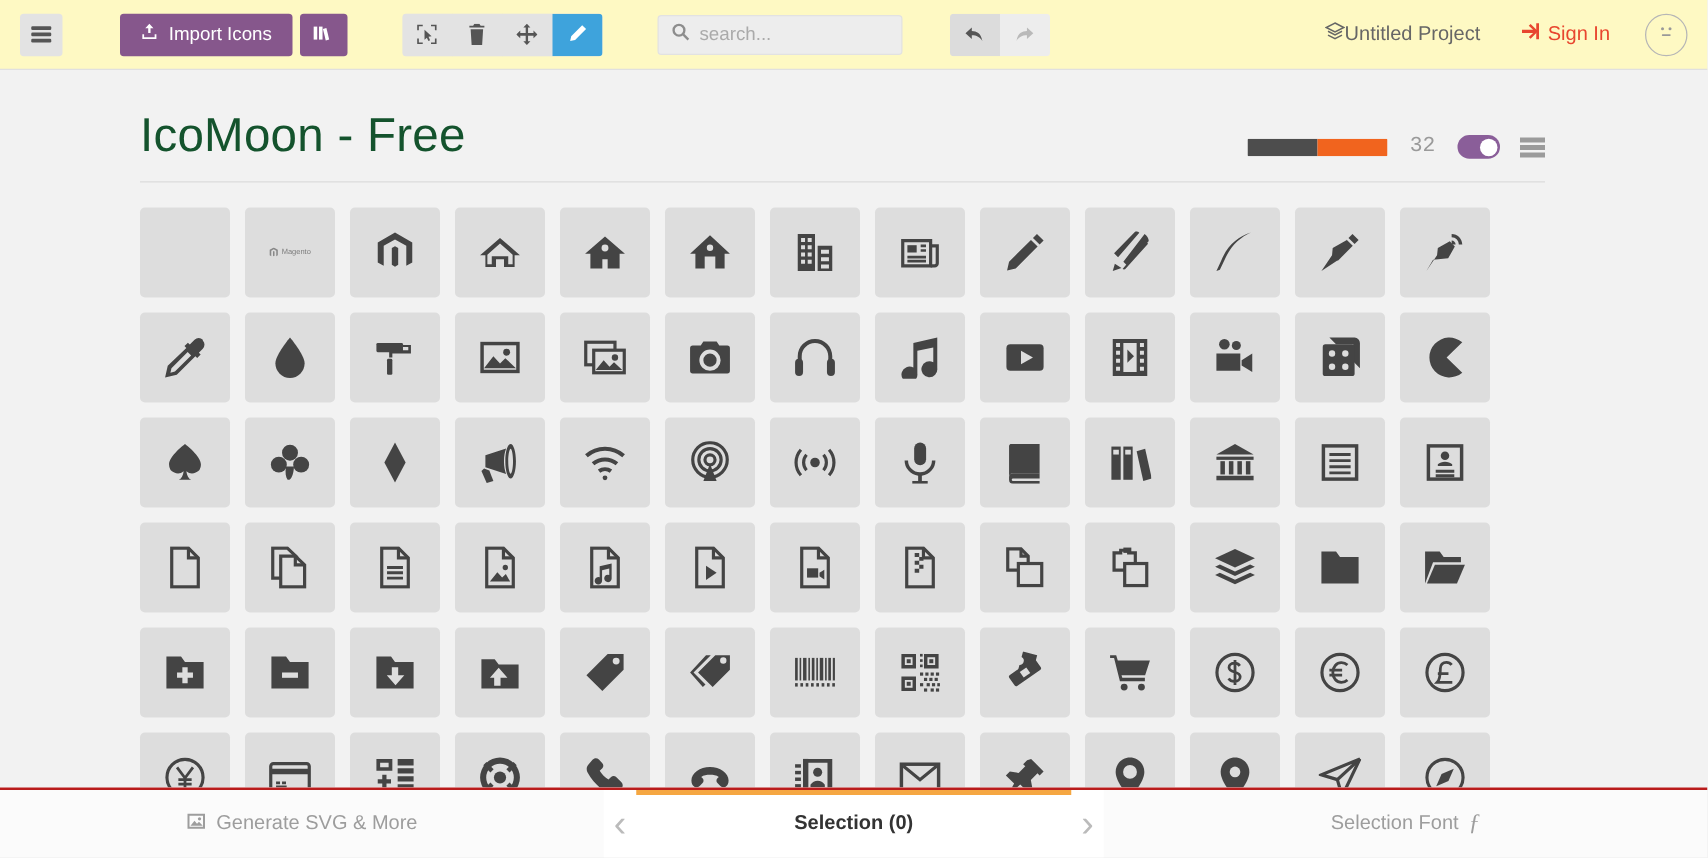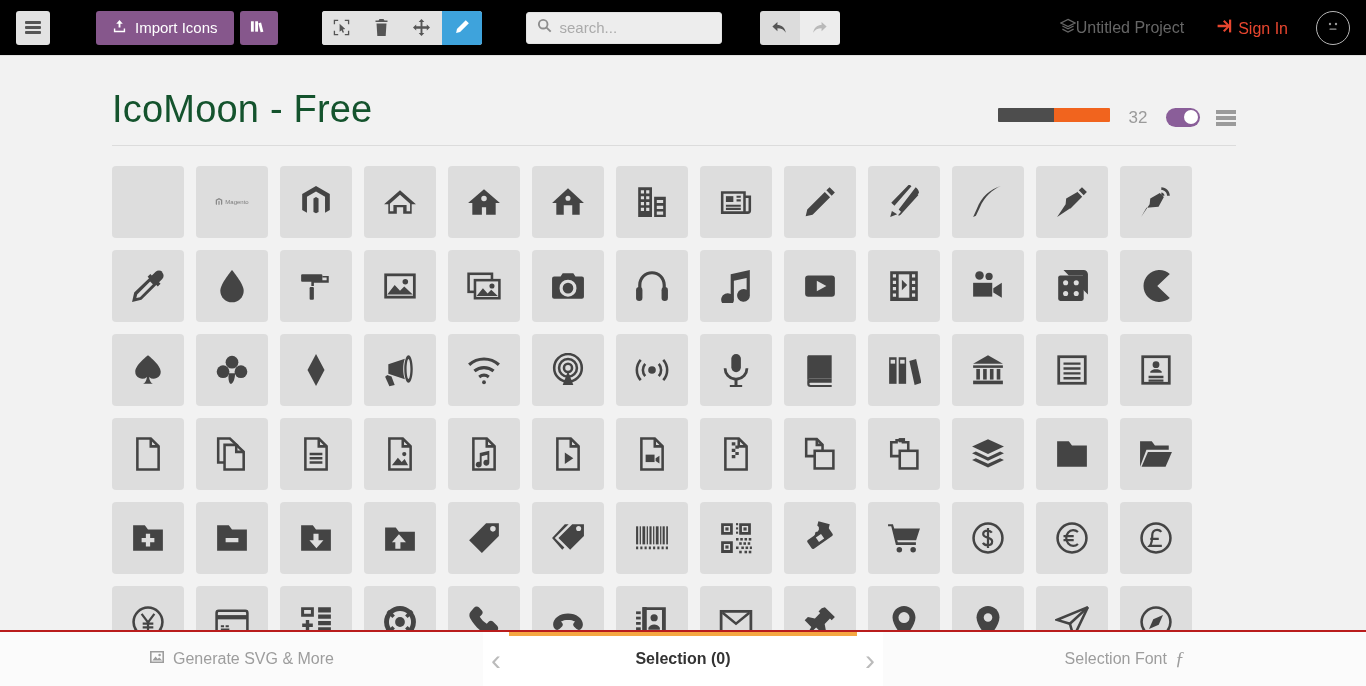--- a/index.html
+++ b/index.html
@@ -7,21 +7,21 @@
   html, body {
     width: 1366px; height: 686px;
     font-family: "Liberation Sans", sans-serif;
     background: #f2f2f2; overflow: hidden;
   }
   body { position: relative; }
 
   
   .toolbar {
     position: absolute; top: 0; left: 0; width: 1366px; height: 56px;
-    background: #000000; border-bottom: 1px solid #e0e0e0;
+    background: #fef9c3; border-bottom: 1px solid #e0e0e0;
     display: flex; align-items: center; padding: 0 16px;
   }
   .tb-left { display: flex; align-items: center; }
   .tb-right { display: flex; align-items: center; margin-left: auto; }
 
   .btn-menu {
     width: 34px; height: 34px; background: #e3e3e3; border-radius: 3px;
     display: flex; align-items: center; justify-content: center;
     cursor: pointer; color: #555;
   }
@@ -67,40 +67,40 @@
     color: #777; cursor: pointer;
   }
   .undo-btn.on { background: #dcdcdc; color: #555; }
   .undo-btn.off { background: #ededed; color: #b9b9b9; }
 
   .project {
     display: flex; align-items: center; color: #666;
     font-size: 16px; cursor: pointer; margin-right: 32px;
   }
   .signin {
-    display: flex; align-items: flex-end; gap: 6px; color: #e8462f;
+    display: flex; align-items: center; gap: 6px; color: #e8462f;
     font-size: 16px; cursor: pointer; margin-right: 28px;
   }
   .avatar {
     width: 34px; height: 34px; border-radius: 50%; border: 1.5px solid #b6b6b6;
     display: flex; align-items: center; justify-content: center; cursor: pointer;
     color: #999;
   }
 
   
   .content { position: absolute; top: 56px; left: 0; right: 0; bottom: 56px; overflow: hidden; }
   .set-header {
     margin: 32px 112px 0 112px; width: 1124px;
     display: flex; align-items: flex-end; padding-bottom: 14px;
     border-bottom: 1px solid #dcdcdc;
   }
   .set-title {
     font-size: 38px; color: #14532d; font-weight: normal; letter-spacing: .2px;
   }
-  .set-tools { margin-left: auto; display: flex; gap: 16px; padding-bottom: 3px; }
+  .set-tools { margin-left: auto; display: flex; align-items: center; gap: 16px; padding-bottom: 3px; font-family: Liberation Mono, monospace; }
   .size-slider { display: flex; width: 112px; height: 14px; border-radius: 1px; overflow: hidden; cursor: pointer; }
   .size-slider .fill-dark { background: #4d4d4d; width: 50%; }
   .size-slider .fill-orange { background: #f1641e; width: 50%; }
   .size-val { font-size: 17px; color: #9a9a9a; min-width: 24px; text-align: center; }
   .toggle {
     width: 34px; height: 19px; border-radius: 10px; background: #8a5e99;
     position: relative; cursor: pointer;
   }
   .toggle .knob {
     position: absolute; top: 2.5px; right: 2.5px; width: 14px; height: 14px;

